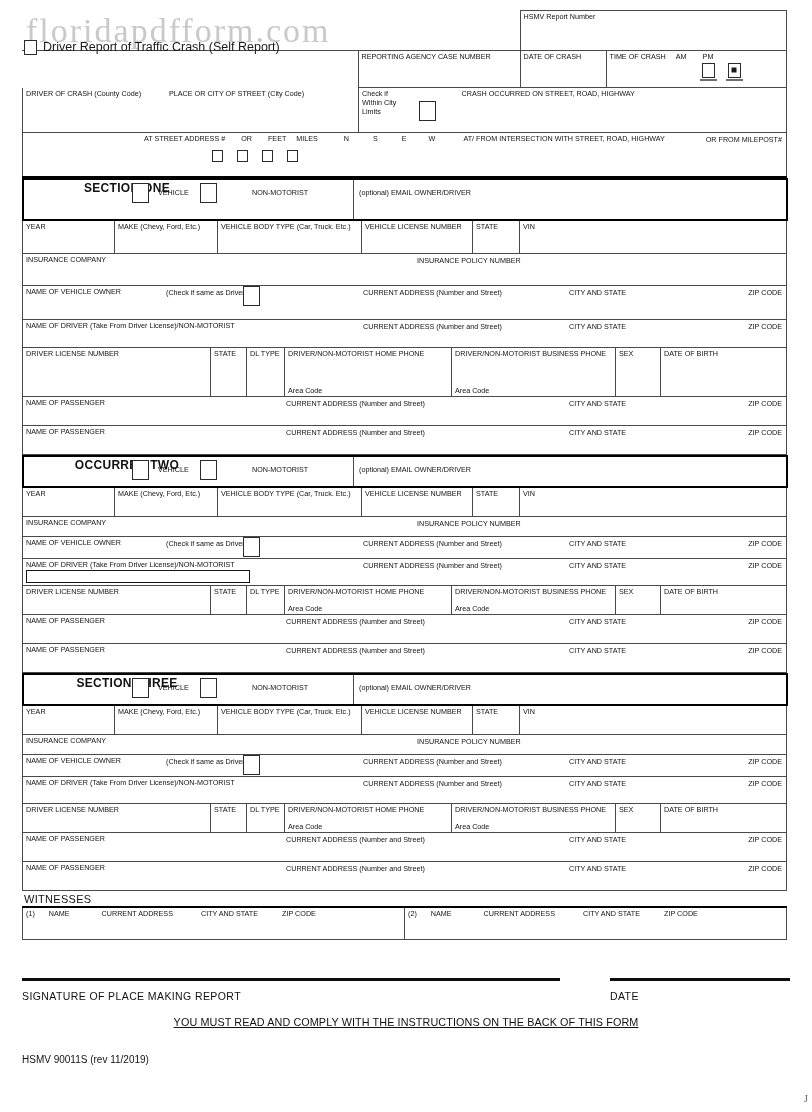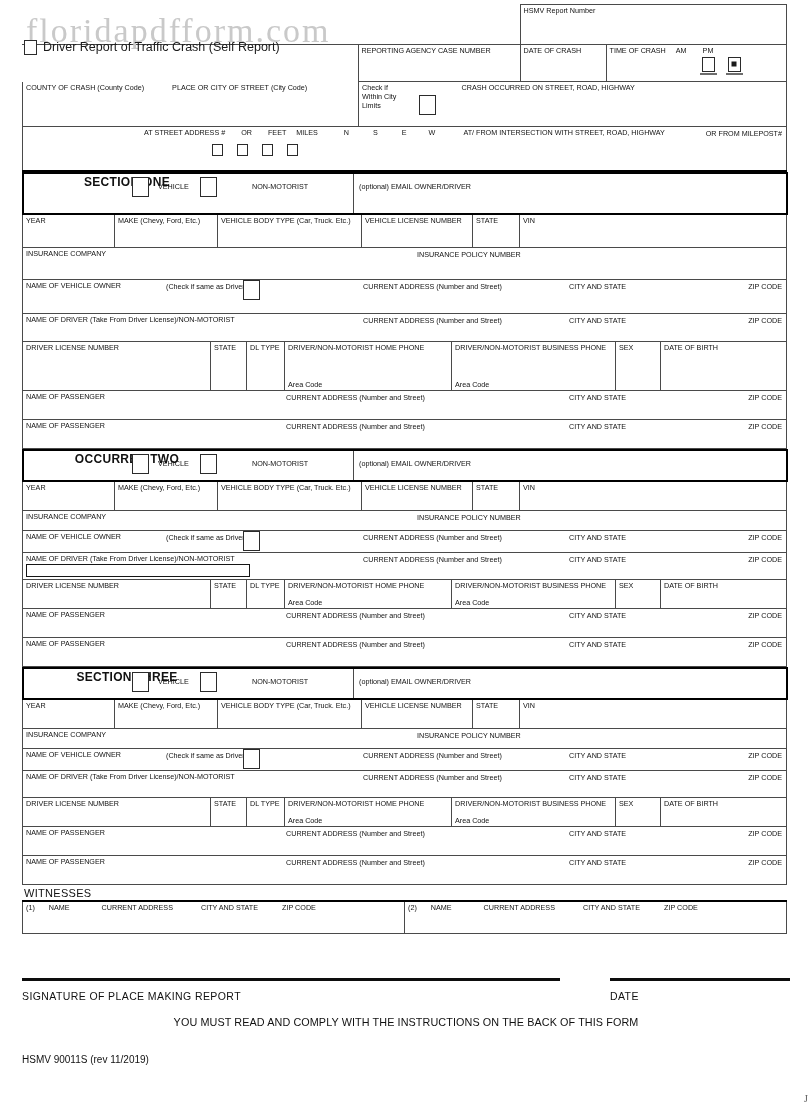--- a/index.html
+++ b/index.html
@@ -37,21 +37,21 @@
     font-family: "Liberation Serif", serif;
     font-size: 11px;
     color: #6a6a6a;
     z-index: 5;
   }
 
   
   #sheet {
     position: absolute;
     left: 22px;
-    top: 4px;
+    top: 10px;
     width: 764px;
     z-index: 2;
   }
 
   .tbl {
     width: 100%;
     border-collapse: collapse;
     table-layout: fixed;
   }
   .tbl td {
@@ -162,20 +162,21 @@
   #sig-label-left  { position: absolute; left: 0;   top: 12px; font-size: 10.5px; letter-spacing:.4px; white-space: nowrap; }
   #sig-label-right { position: absolute; left: 588px; top: 12px; font-size: 10.5px; letter-spacing:.4px; }
 
   #comply {
     position: absolute;
     left: 0; top: 38px;
     width: 768px;
     text-align: center;
     font-size: 10.8px;
     letter-spacing: .1px;
+    text-decoration: underline;
   }
   #formcode {
     position: absolute;
     left: 0; top: 76px;
     font-size: 10px;
   }
 
   
   #wit-head {
     font-size: 11px;
@@ -236,21 +237,21 @@
 
   <table class="tbl">
     <colgroup>
         <col style="width:336px">
         <col style="width:100px">
         <col style="width:328px">
       </colgroup>
     <tbody>
         <tr>
       <td class="noT" style="height:43px">
-        <span class="lbl">COUNTY OF CRASH (County Code)</span>
+        <span class="lbl">DRIVER OF CRASH (County Code)</span>
         <span class="lbl" style="margin-left:26px">PLACE OR CITY OF STREET (City Code)</span>
       </td>
       <td class="noT noR">
         <div class="lbl">Check if</div>
         <div class="lbl">Within City</div>
         <div class="lbl">Limits</div>
         <span class="cb big" style="position:absolute;left:60px;top:13px"></span>
       </td>
       <td class="noT noL">
         <span class="lbl">CRASH OCCURRED ON STREET, ROAD, HIGHWAY</span>

